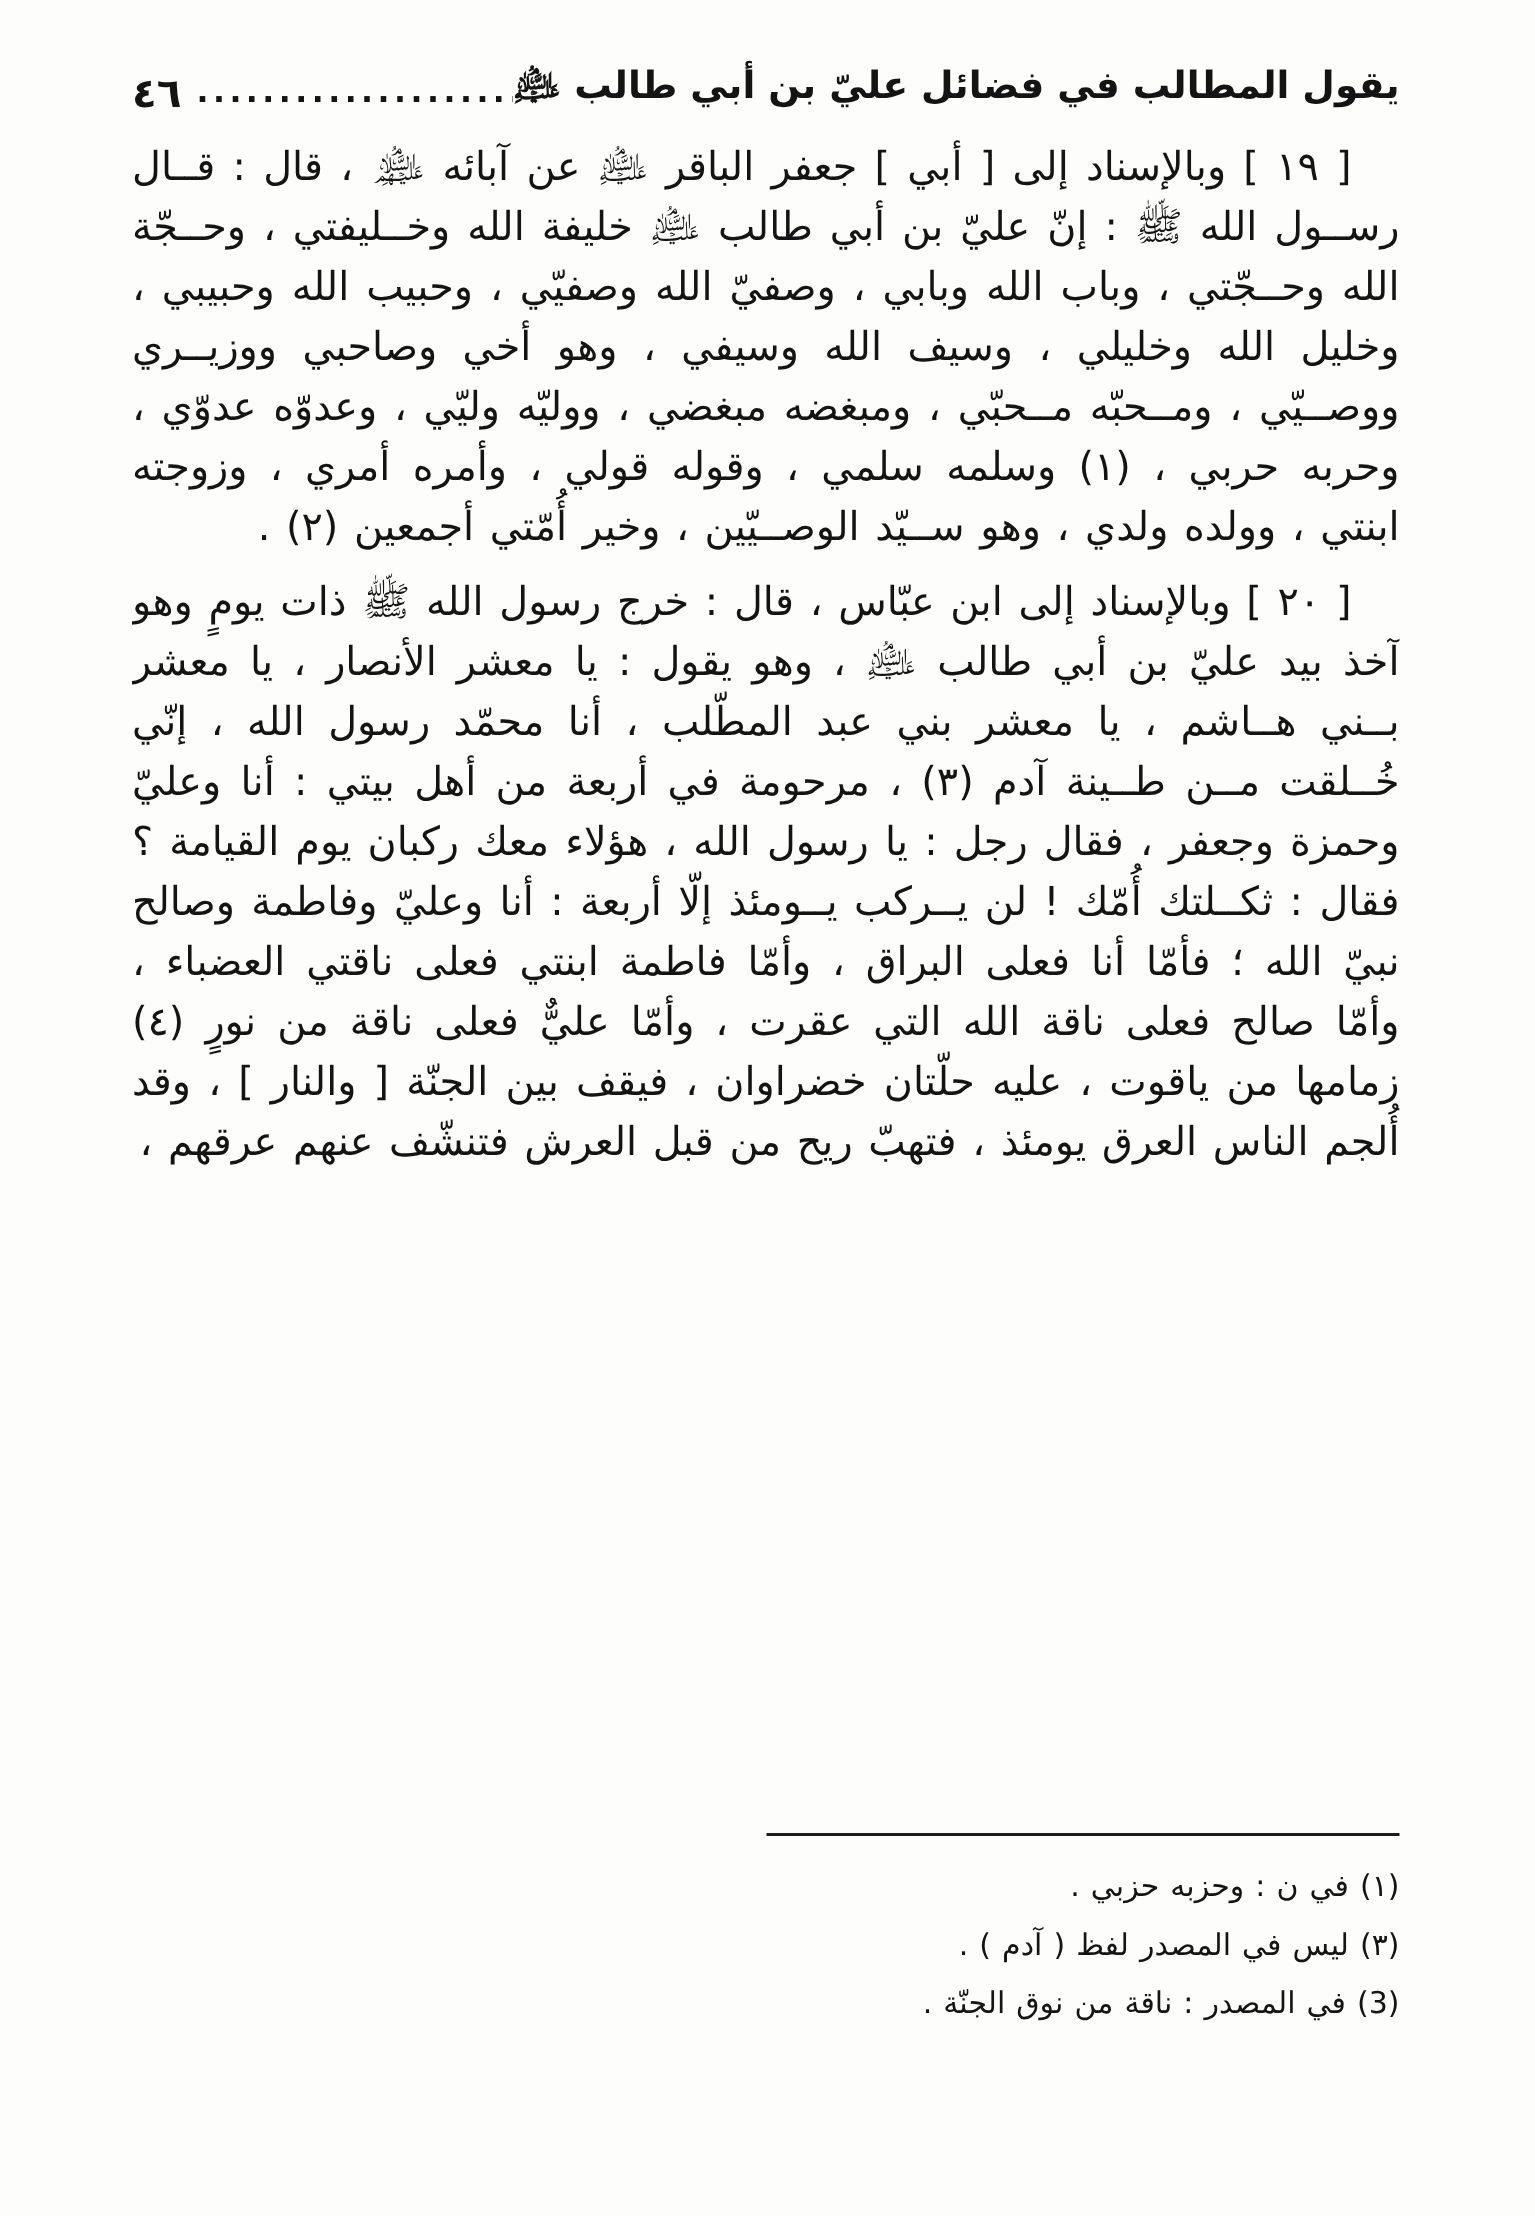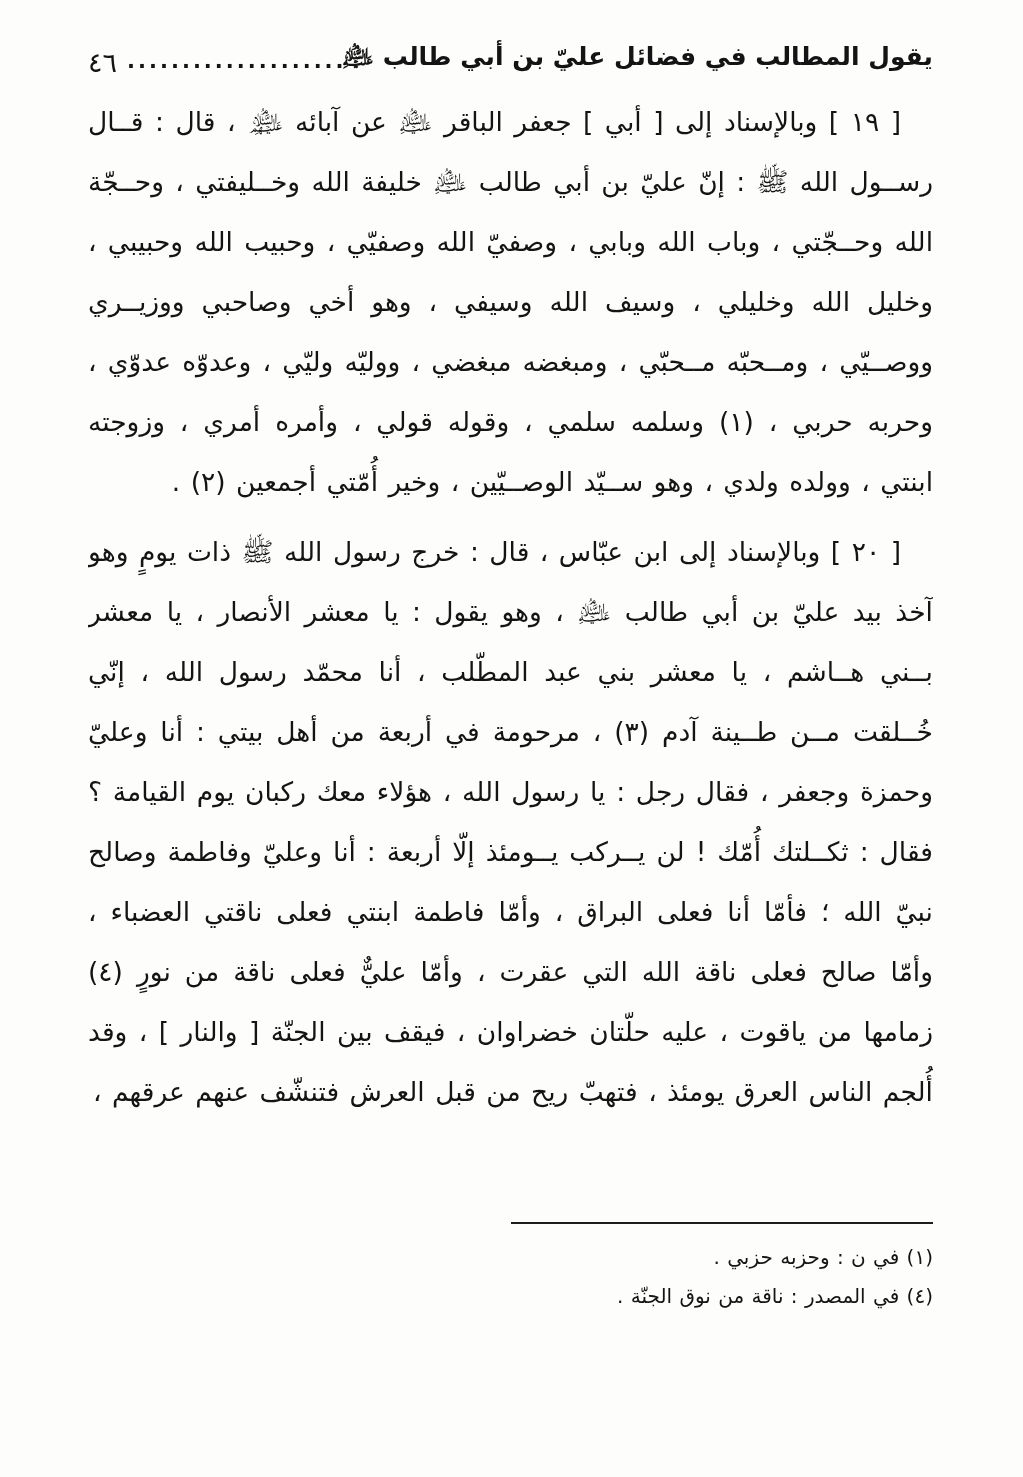--- a/index.html
+++ b/index.html
@@ -35,32 +35,32 @@
     white-space:nowrap;
     direction:ltr;
     font-size:21px;
     font-weight:bold;
     letter-spacing:3px;
     padding:0 10px;
     line-height:34px;
   }
   .running-head .page-no {
     font-size:27px;
-    font-weight:normal;
+    font-weight:bold;
     white-space:nowrap;
   }
 
   
   .body-text {
     height:1106px;
     overflow:hidden;
   }
   .body-text p {
     font-size:26.5px;
-    line-height:60px;
+    line-height:40px;
     text-align:justify;
     text-justify:inter-word;
     text-indent:32px;
     margin-bottom:10px;
     word-spacing:2px;
   }
 
   
   .footnotes {
     position:absolute;
@@ -94,16 +94,17 @@
   </header>
 
   <main class="body-text">
     <p>[ ١٩ ] وبالإسناد إلى [ أبي ] جعفر الباقر ﵇ عن آبائه ﵈ ، قال : قــال رســول الله ﷺ : إنّ عليّ بن أبي طالب ﵇ خليفة الله وخــليفتي ، وحــجّة الله وحــجّتي ، وباب الله وبابي ، وصفيّ الله وصفيّي ، وحبيب الله وحبيبي ، وخليل الله وخليلي ، وسيف الله وسيفي ، وهو أخي وصاحبي ووزيــري ووصــيّي ، ومــحبّه مــحبّي ، ومبغضه مبغضي ، ووليّه وليّي ، وعدوّه عدوّي ، وحربه حربي ، (١) وسلمه سلمي ، وقوله قولي ، وأمره أمري ، وزوجته ابنتي ، وولده ولدي ، وهو ســيّد الوصــيّين ، وخير أُمّتي أجمعين (٢) .</p>
     <p>[ ٢٠ ] وبالإسناد إلى ابن عبّاس ، قال : خرج رسول الله ﷺ ذات يومٍ وهو آخذ بيد عليّ بن أبي طالب ﵇ ، وهو يقول : يا معشر الأنصار ، يا معشر بــني هــاشم ، يا معشر بني عبد المطّلب ، أنا محمّد رسول الله ، إنّي خُــلقت مــن طــينة آدم (٣) ، مرحومة في أربعة من أهل بيتي : أنا وعليّ وحمزة وجعفر ، فقال رجل : يا رسول الله ، هؤلاء معك ركبان يوم القيامة ؟ فقال : ثكــلتك أُمّك ! لن يــركب يــومئذ إلّا أربعة : أنا وعليّ وفاطمة وصالح نبيّ الله ؛ فأمّا أنا فعلى البراق ، وأمّا فاطمة ابنتي فعلى ناقتي العضباء ، وأمّا صالح فعلى ناقة الله التي عقرت ، وأمّا عليٌّ فعلى ناقة من نورٍ (٤) زمامها من ياقوت ، عليه حلّتان خضراوان ، فيقف بين الجنّة [ والنار ] ، وقد أُلجم الناس العرق يومئذ ، فتهبّ ريح من قبل العرش فتنشّف عنهم عرقهم ،</p>
   </main>
 
   <footer class="footnotes">
     <div class="footnote-rule"></div>
     <div class="footnote">(١) في ن : وحزبه حزبي .</div>
-    <div class="footnote">(٤) في المصدر : ناقة من نوق الجنّة .</div>
+    <div class="footnote">(٣) ليس في المصدر لفظ ( آدم ) .</div>
+    <div class="footnote">(3) في المصدر : ناقة من نوق الجنّة .</div>
   </footer>
 
 </div>
 
 </body></html>

